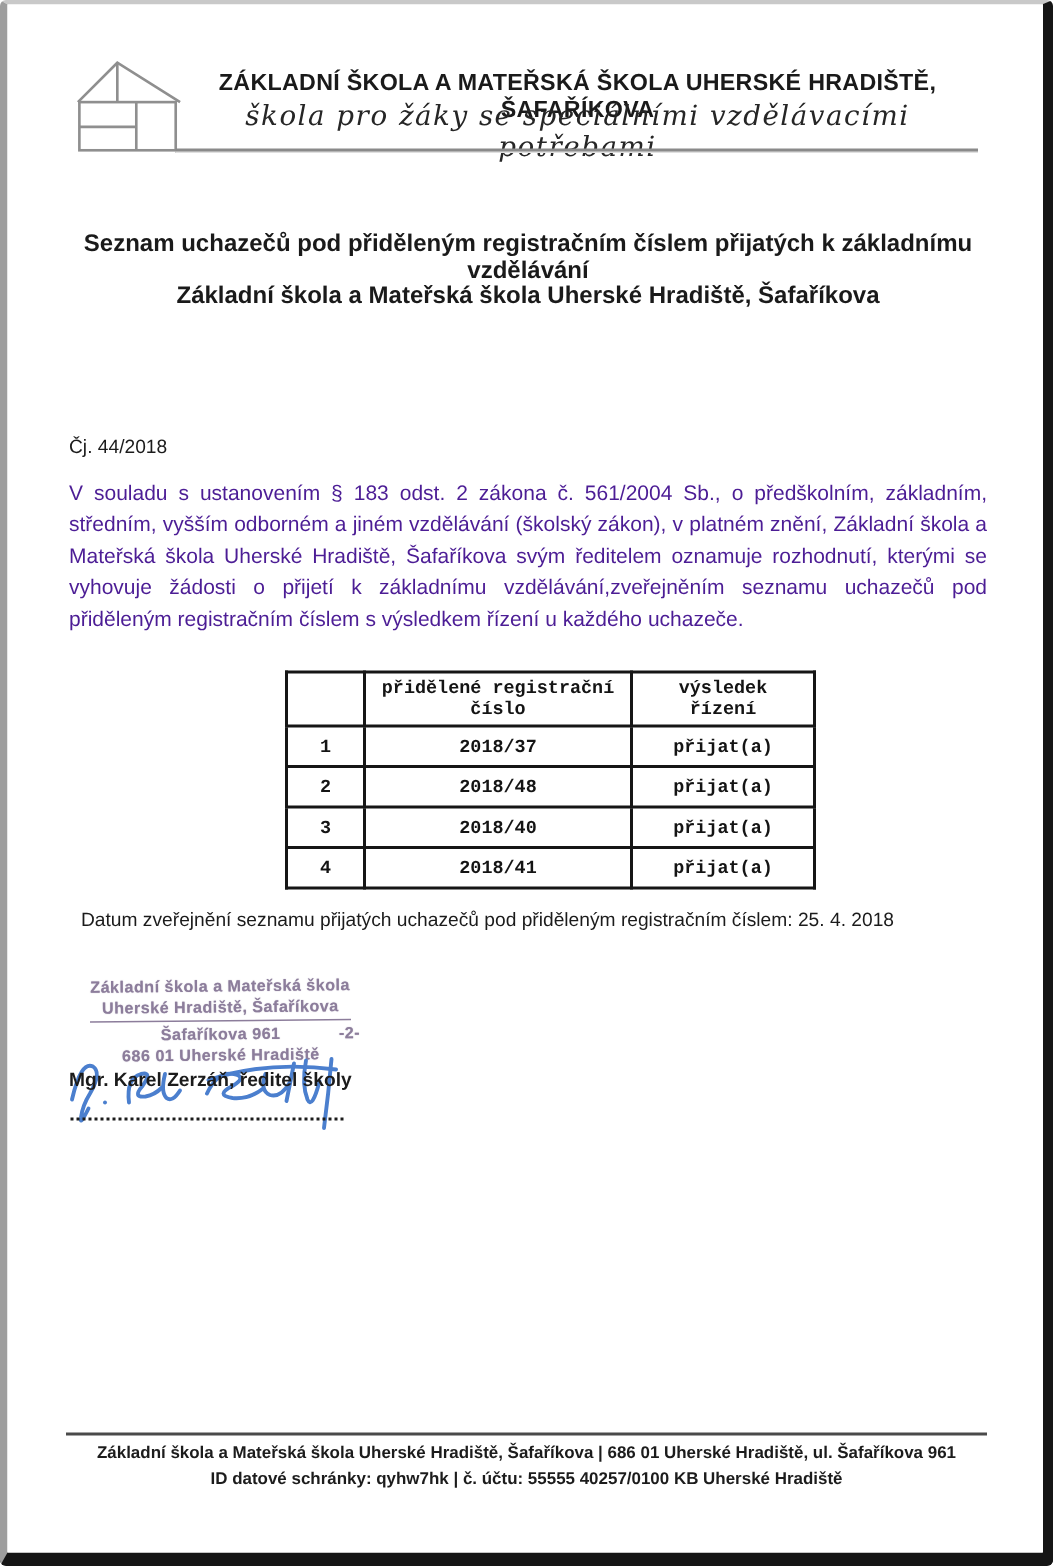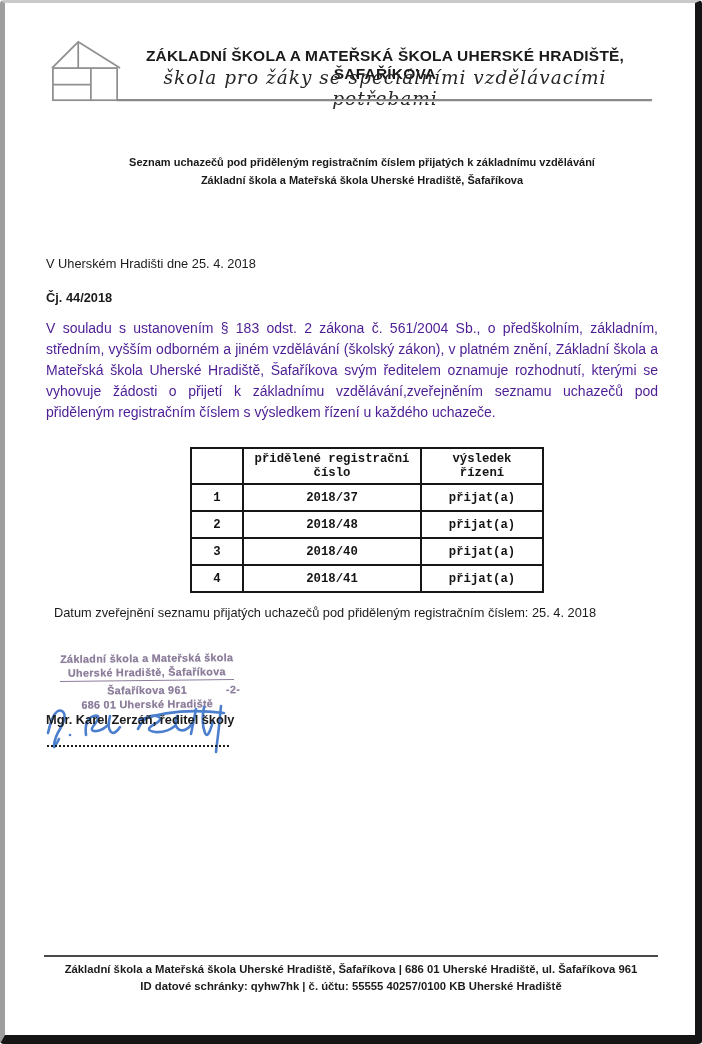--- a/index.html
+++ b/index.html
@@ -25,25 +25,25 @@
     position:absolute;left:115px;top:67px;width:540px;text-align:center;
     font-family:"DejaVu Serif",serif;font-style:italic;font-size:18.5px;
     letter-spacing:1px;color:#262626;
   }
   .header-rule{
     position:absolute;left:117px;top:99px;width:535px;height:2px;
     background:#8a8a8a;border-bottom:1px solid #e0e0e0;
   }
   
   .notice-heading{
-    position:absolute;left:56px;top:154px;width:612px;text-align:center;
-    font-weight:bold;font-size:11px;line-height:17.5px;color:#1a1a1a;
+    position:absolute;left:46px;top:154px;width:612px;text-align:center;
+    font-weight:bold;font-size:16px;line-height:17.5px;color:#1a1a1a;
   }
   .place-date{position:absolute;left:46px;top:256px;font-size:12.8px;}
-  .ref-number{position:absolute;left:46px;top:290px;font-size:12.8px;font-weight:bold;}
+  .ref-number{position:absolute;left:46px;top:290px;font-size:12.8px;font-weight:normal;}
   .body-par{
     position:absolute;left:46px;top:318px;width:612px;
     font-size:14px;line-height:21px;text-align:justify;color:#4c1d95;
   }
   
   .adm-table{
     position:absolute;left:190px;top:447px;border-collapse:collapse;
     font-size:12.3px;font-weight:bold;color:#141414;font-family:Liberation Mono, monospace;
   }
   .adm-table th,.adm-table td{
@@ -96,21 +96,20 @@
   </svg>
   <div class="school-title">ZÁKLADNÍ ŠKOLA A MATEŘSKÁ ŠKOLA UHERSKÉ HRADIŠTĚ, ŠAFAŘÍKOVA</div>
   <div class="school-subtitle">škola pro žáky se speciálními vzdělávacími potřebami</div>
   <div class="header-rule"></div>
 
   <div class="notice-heading">
     <div>Seznam uchazečů pod přiděleným registračním číslem přijatých k základnímu vzdělávání</div>
     <div>Základní škola a Mateřská škola Uherské Hradiště, Šafaříkova</div>
   </div>
 
-  <div class="place-date">V Uherském Hradišti dne 25. 4. 2018</div>
   <div class="ref-number">Čj. 44/2018</div>
   <div class="body-par">V souladu s ustanovením § 183 odst. 2 zákona č. 561/2004 Sb., o předškolním, základním, středním, vyšším odborném a jiném vzdělávání (školský zákon), v platném znění, Základní škola a Mateřská škola Uherské Hradiště, Šafaříkova svým ředitelem oznamuje rozhodnutí, kterými se vyhovuje žádosti o přijetí k základnímu vzdělávání,zveřejněním seznamu uchazečů pod přiděleným registračním číslem s výsledkem řízení u každého uchazeče.</div>
 
   <table class="adm-table">
     <thead>
       <tr>
         <th class="col-num"></th>
         <th class="col-reg">přidělené registrační číslo</th>
         <th class="col-res">výsledek řízení</th>
       </tr>

